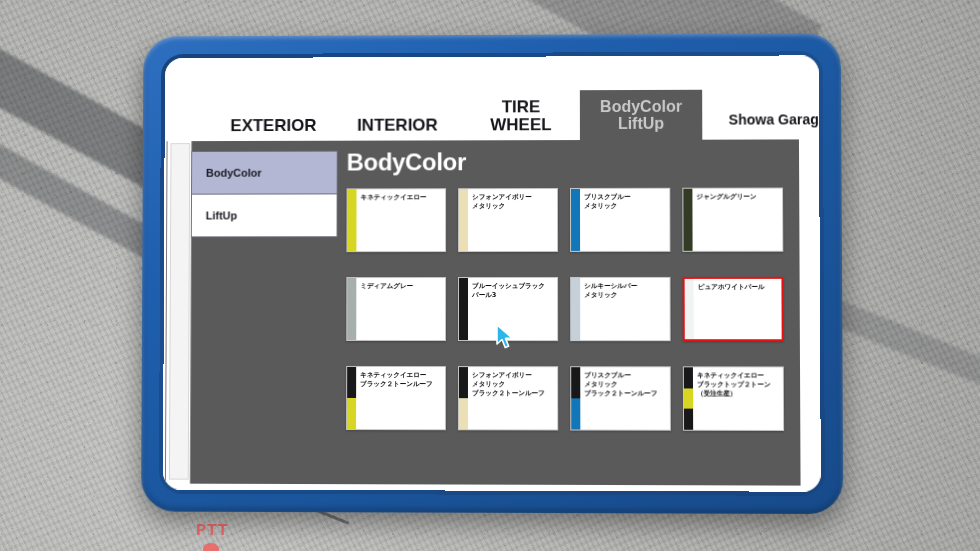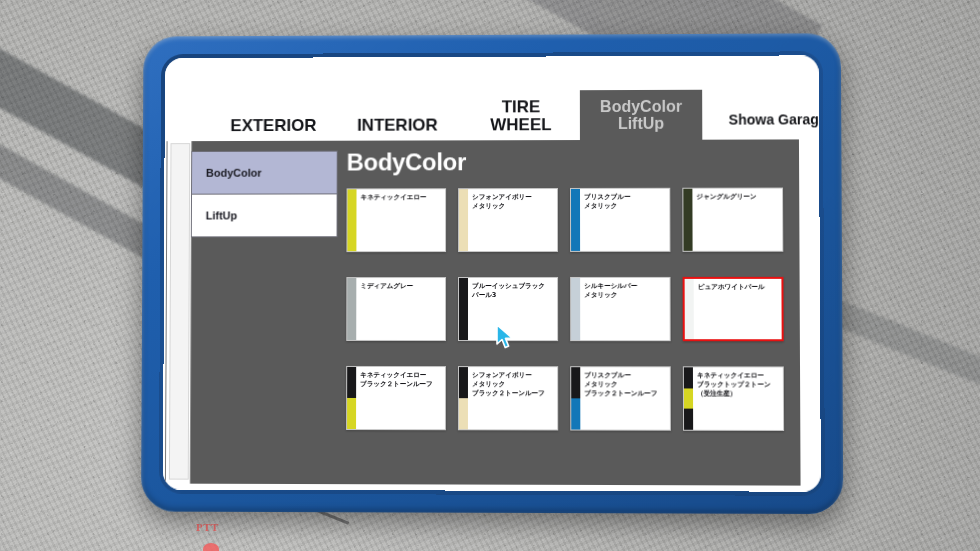--- a/index.html
+++ b/index.html
@@ -81,24 +81,24 @@
     left: 262px; top: 505px;
     width: 90px; height: 3px;
     background: rgba(60,60,62,.55);
     transform: rotate(22deg);
     filter: blur(.6px);
   }
   .ptt-mark {
     position: absolute;
     left: 196px; top: 521px;
     color: #f26060;
-    font-size: 11px;
+    font-size: 17px;
     font-weight: bold;
     letter-spacing: .5px;
-    font-family: Liberation Serif, serif;
+    font-family: Liberation Mono, monospace;
     opacity: .88;
   }
   .ptt-dot {
     position: absolute;
     left: 203px; top: 543px;
     width: 16px; height: 12px;
     border-radius: 50% 50% 0 0;
     background: #f26060;
     opacity: .85;
   }

